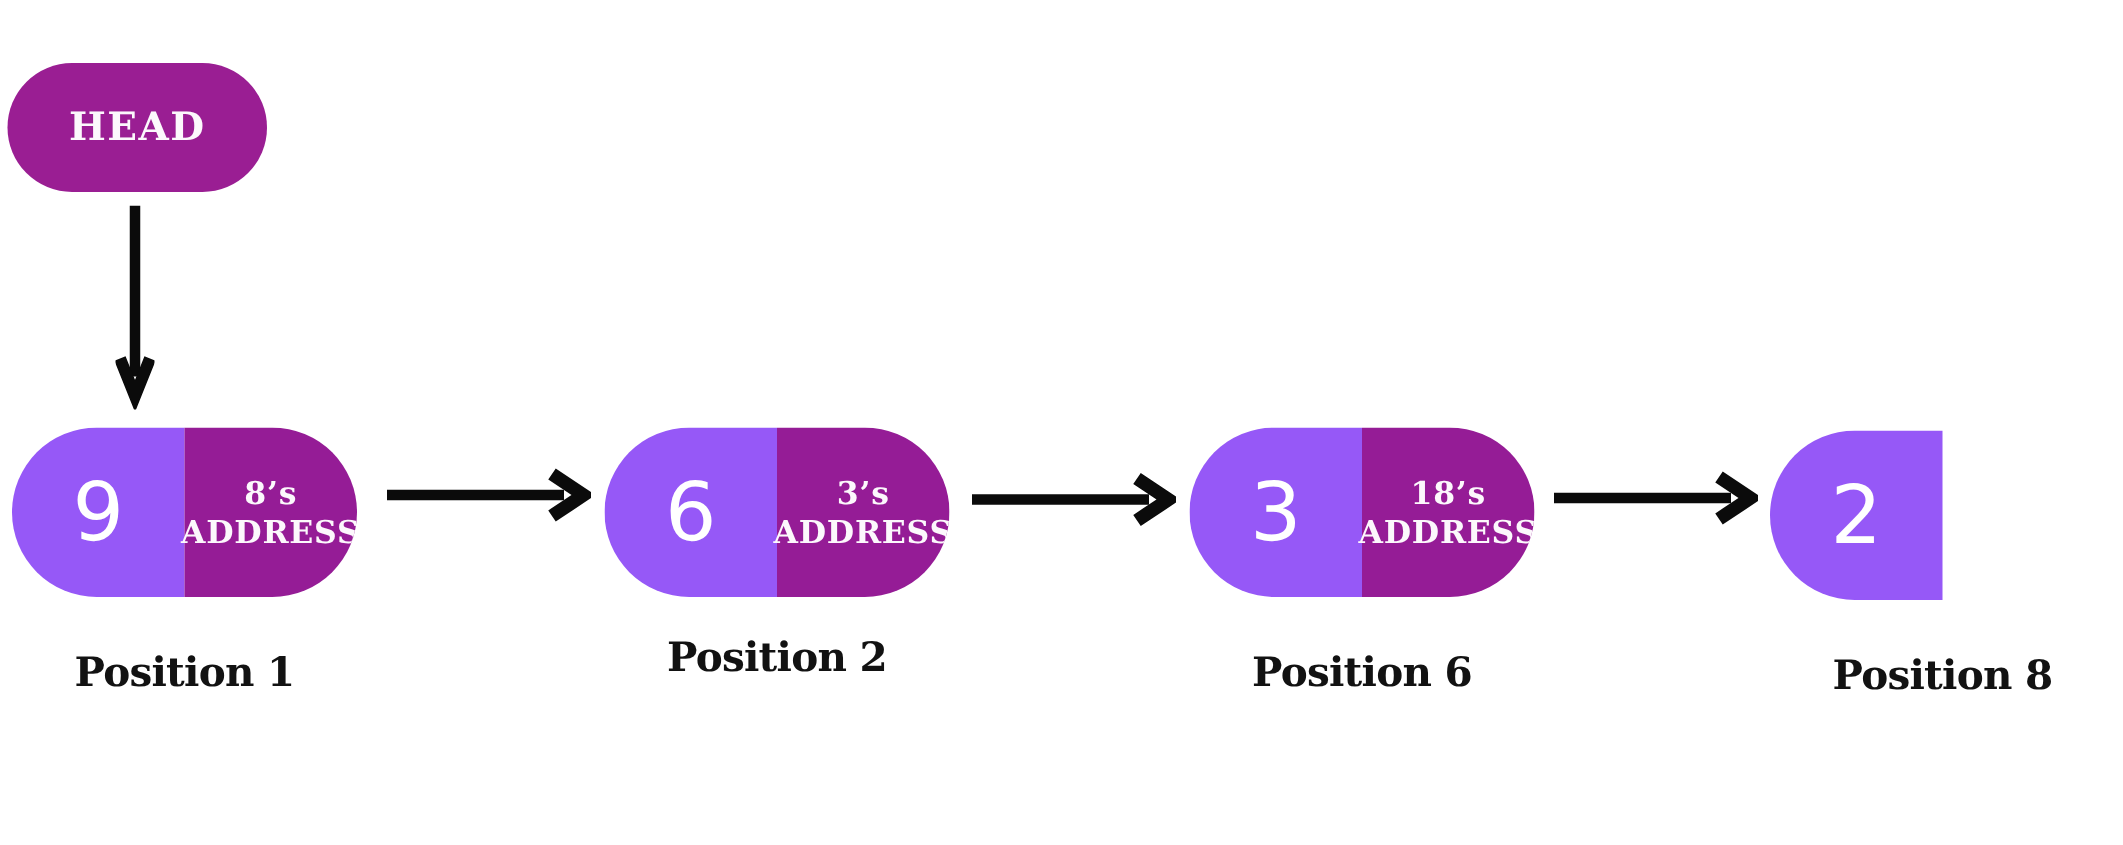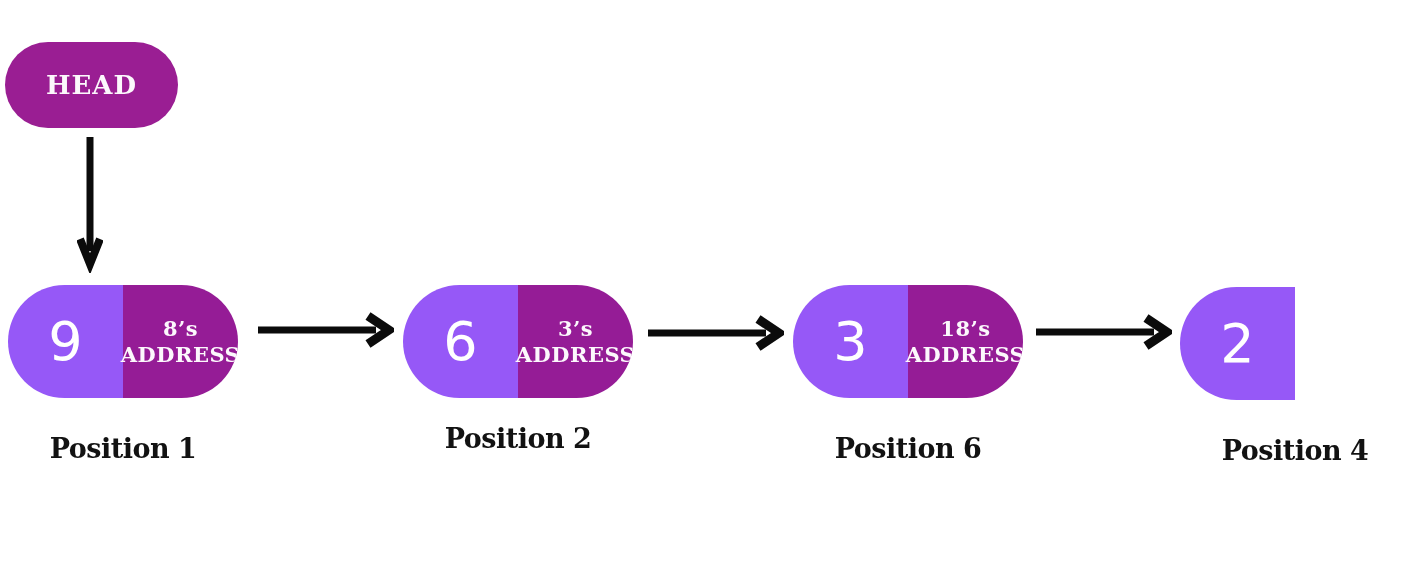--- a/index.html
+++ b/index.html
@@ -143,15 +143,15 @@
   <svg class="arrow-svg" style="left:1036px;top:310px" width="136" height="44">
     <line class="arrow-stroke" x1="0" y1="22" x2="118" y2="22" stroke-width="7"></line>
     <polyline class="arrow-stroke" points="110,8 131,22 110,36" stroke-width="9"></polyline>
   </svg>
 
   <div class="node" style="left:1180px;top:287px">
     <div class="half value">
       <span>2</span>
     </div>
   </div>
-  <div class="pos-label" style="left:1180px;top:416px">Position 4</div>
+  <div class="pos-label" style="left:1180px;top:416px">Position 8</div>
 
 </div>
 
 </body></html>

